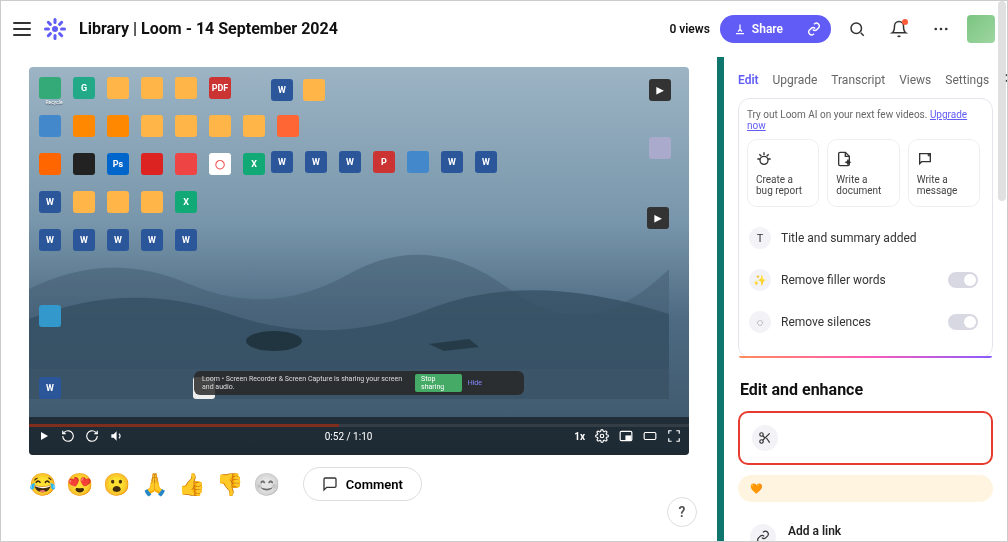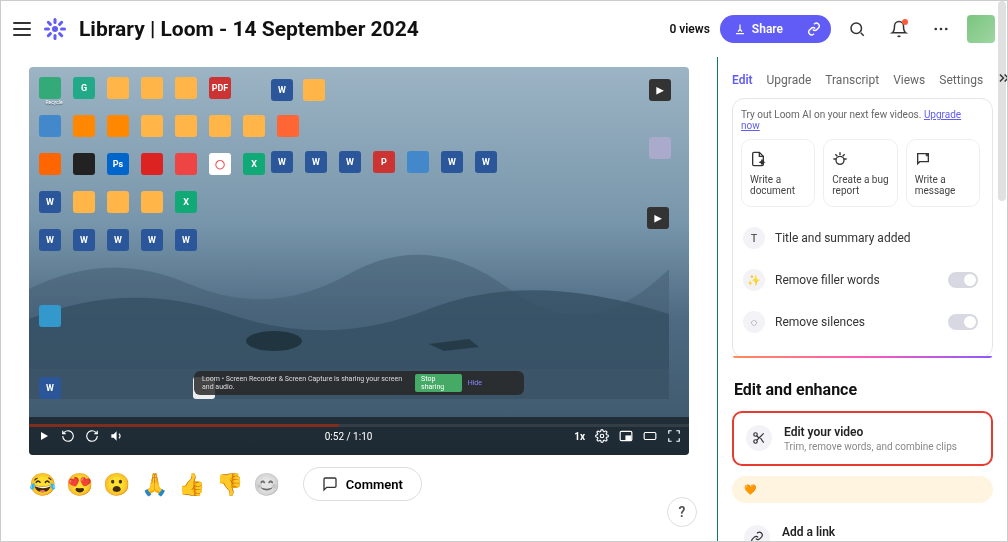--- a/index.html
+++ b/index.html
@@ -3,21 +3,21 @@
 <meta charset="utf-8">
 <style>
   * { box-sizing: border-box; margin: 0; padding: 0; font-family: -apple-system, BlinkMacSystemFont, "Segoe UI", Roboto, sans-serif; }
   body { width: 1008px; height: 542px; background: #fff; overflow: hidden; position: relative; border: 1px solid #ccc; }
   
   .topbar { height: 56px; display: flex; align-items: center; padding: 0 12px; gap: 12px; border-bottom: 1px solid transparent; }
   .hamburger { width: 18px; height: 14px; display: flex; flex-direction: column; justify-content: space-between; cursor: pointer; }
   .hamburger span { height: 2px; background: #333; border-radius: 1px; }
   .logo { width: 24px; height: 24px; color: #615cf5; display: flex; align-items: center; justify-content: center; }
   .title-block { flex: 1; }
-  .title { font-size: 21px; font-weight: 700; color: #111; }
+  .title { font-size: 16px; font-weight: 700; color: #111; }
   .subtitle { font-size: 11px; color: #888; display: flex; align-items: center; gap: 6px; margin-top: 2px; }
   .sub-pill { width: 48px; height: 10px; background: #e8e8e8; border-radius: 5px; }
   .top-right { display: flex; align-items: center; gap: 10px; }
   .views { font-size: 12px; font-weight: 600; color: #111; }
   .share-group { display: flex; align-items: center; border-radius: 20px; overflow: hidden; }
   .share-btn { background: #615cf5; color: #fff; padding: 7px 14px; font-size: 12px; font-weight: 600; display: flex; align-items: center; gap: 6px; cursor: pointer; border: none; }
   .link-btn { background: #615cf5; color: #fff; padding: 7px 10px; border-left: 1px solid rgba(255,255,255,0.3); cursor: pointer; border: none; display: flex; align-items: center; }
   .icon-btn { width: 32px; height: 32px; display: flex; align-items: center; justify-content: center; cursor: pointer; border-radius: 6px; position: relative; }
   .notif-dot { position: absolute; top: 6px; right: 7px; width: 6px; height: 6px; background: #ff5b3a; border-radius: 50%; }
   .avatar-sq { width: 28px; height: 28px; background: linear-gradient(135deg, #7bc47f, #9ed6a2); border-radius: 4px; filter: blur(0.3px);}
@@ -36,21 +36,21 @@
   .progress-line { position: absolute; bottom: 28px; left: 0; right: 0; height: 3px; background: rgba(255,255,255,0.2); }
   .progress-fill { height: 100%; width: 47%; background: #ff5b3a; }
   .controls { position: absolute; bottom: 0; left: 0; right: 0; height: 38px; background: rgba(0,0,0,0.5); display: flex; align-items: center; padding: 0 8px; gap: 10px; color: #fff; font-size: 10px; }
   .ctl-ic { width: 14px; height: 14px; display: flex; align-items: center; justify-content: center; cursor: pointer; }
   .ctl-spacer { flex: 1; display:flex; justify-content:center; }
   .reaction-row { display: flex; align-items: center; gap: 10px; padding: 12px 0; }
   .emoji { font-size: 22px; cursor: pointer; }
   .comment-btn { margin-left: 12px; border: 1px solid #ddd; border-radius: 22px; padding: 8px 18px; font-size: 13px; font-weight: 600; display: flex; align-items: center; gap: 8px; cursor: pointer; background: #fff; }
   .help-btn { position: absolute; bottom: 14px; right: 310px; width: 30px; height: 30px; border: 1px solid #ddd; border-radius: 50%; display: flex; align-items: center; justify-content: center; font-size: 14px; font-weight: 600; cursor: pointer; background: #fff; color:#555;}
   
-  .side-col { width: 290px; border-left: 1px solid #0f766e; padding: 0 14px 14px 14px; overflow-y: auto; position:relative;}
+  .side-col { width: 290px; border-left: 7px solid #0f766e; padding: 0 14px 14px 14px; overflow-y: auto; position:relative;}
   .side-tabs { display: flex; gap: 14px; font-size: 12px; padding: 14px 0 10px 0; align-items: center; }
   .side-tab { color: #666; cursor: pointer; }
   .side-tab.active { color: #615cf5; font-weight: 600; }
   .side-expand { margin-left: auto; cursor: pointer; }
   .ai-card { border: 1px solid #e4e4ee; border-radius: 12px; padding: 10px 12px 14px 8px; position: relative; }
   .ai-card::after{ content:''; position:absolute; left:0; right:0; bottom:-1px; height:2px; background:linear-gradient(90deg,#ff8a5b,#ff5bb5,#8a5bff); border-radius:0 0 12px 12px;}
   .ai-banner { font-size: 10px; color: #666; margin-bottom: 8px; }
   .ai-banner a { color: #615cf5; text-decoration: underline; }
   .ai-actions { display: flex; gap: 8px; margin-bottom: 10px; }
   .ai-action { flex: 1; border: 1px solid #eee; border-radius: 10px; padding: 10px 8px; font-size: 10px; color: #444; cursor: pointer; }
@@ -395,35 +395,35 @@
     </div>
 
     <div class="ai-card">
       <div class="ai-banner">
         <span>Try out Loom AI on your next few videos. </span><a href="#">Upgrade now</a>
       </div>
       <div class="ai-actions">
         <div class="ai-action">
           <div class="ai-action-ic">
               <svg width="16" height="16" viewBox="0 0 24 24" fill="none" stroke="#333" stroke-width="2">
+                <rect x="6" y="8" width="12" height="12" rx="6"></rect>
+                <path d="M12 2v4M6 12H2M22 12h-4M5 5l3 3M19 5l-3 3"></path>
+              </svg>
+            </div>
+          <span>Create a bug report</span>
+        </div>
+        <div class="ai-action">
+          <div class="ai-action-ic">
+              <svg width="16" height="16" viewBox="0 0 24 24" fill="none" stroke="#333" stroke-width="2">
                 <path d="M14 2H6a2 2 0 0 0-2 2v16a2 2 0 0 0 2 2h12a2 2 0 0 0 2-2V8z"></path>
                 <path d="M14 2v6h6"></path>
                 <path d="M18 14l1 2 2 1-2 1-1 2-1-2-2-1 2-1z" fill="#333"></path>
               </svg>
             </div>
           <span>Write a document</span>
-        </div>
-        <div class="ai-action">
-          <div class="ai-action-ic">
-              <svg width="16" height="16" viewBox="0 0 24 24" fill="none" stroke="#333" stroke-width="2">
-                <rect x="6" y="8" width="12" height="12" rx="6"></rect>
-                <path d="M12 2v4M6 12H2M22 12h-4M5 5l3 3M19 5l-3 3"></path>
-              </svg>
-            </div>
-          <span>Create a bug report</span>
         </div>
         <div class="ai-action">
           <div class="ai-action-ic">
               <svg width="16" height="16" viewBox="0 0 24 24" fill="none" stroke="#333" stroke-width="2">
                 <path d="M4 4h16v12H7l-3 3z"></path>
                 <path d="M18 3l1 2 2 1-2 1-1 2-1-2-2-1 2-1z" fill="#333" stroke="none"></path>
               </svg>
             </div>
           <span>Write a message</span>
         </div>
@@ -447,24 +447,20 @@
     <div class="section-title">Edit and enhance</div>
 
     <div class="edit-card">
       <div class="ic-c">
           <svg width="14" height="14" viewBox="0 0 24 24" fill="none" stroke="#333" stroke-width="2">
             <circle cx="6" cy="6" r="3"></circle>
             <circle cx="6" cy="18" r="3"></circle>
             <path d="M20 4L8.1 15.9M14.5 12L20 20M8.1 8.1L12 12"></path>
           </svg>
         </div>
-      <div>
-        <div class="edit-card-title">Edit your video</div>
-        <div class="edit-card-sub">Trim, remove words, and combine clips</div>
-      </div>
     </div>
 
     <div class="banner-pill">
       <span>🧡</span>
     </div>
 
     <div class="link-card">
       <div class="ic-c">
           <svg width="14" height="14" viewBox="0 0 24 24" fill="none" stroke="#333" stroke-width="2">
             <path d="M10 13a5 5 0 0 0 7 0l3-3a5 5 0 0 0-7-7l-1 1"></path>

